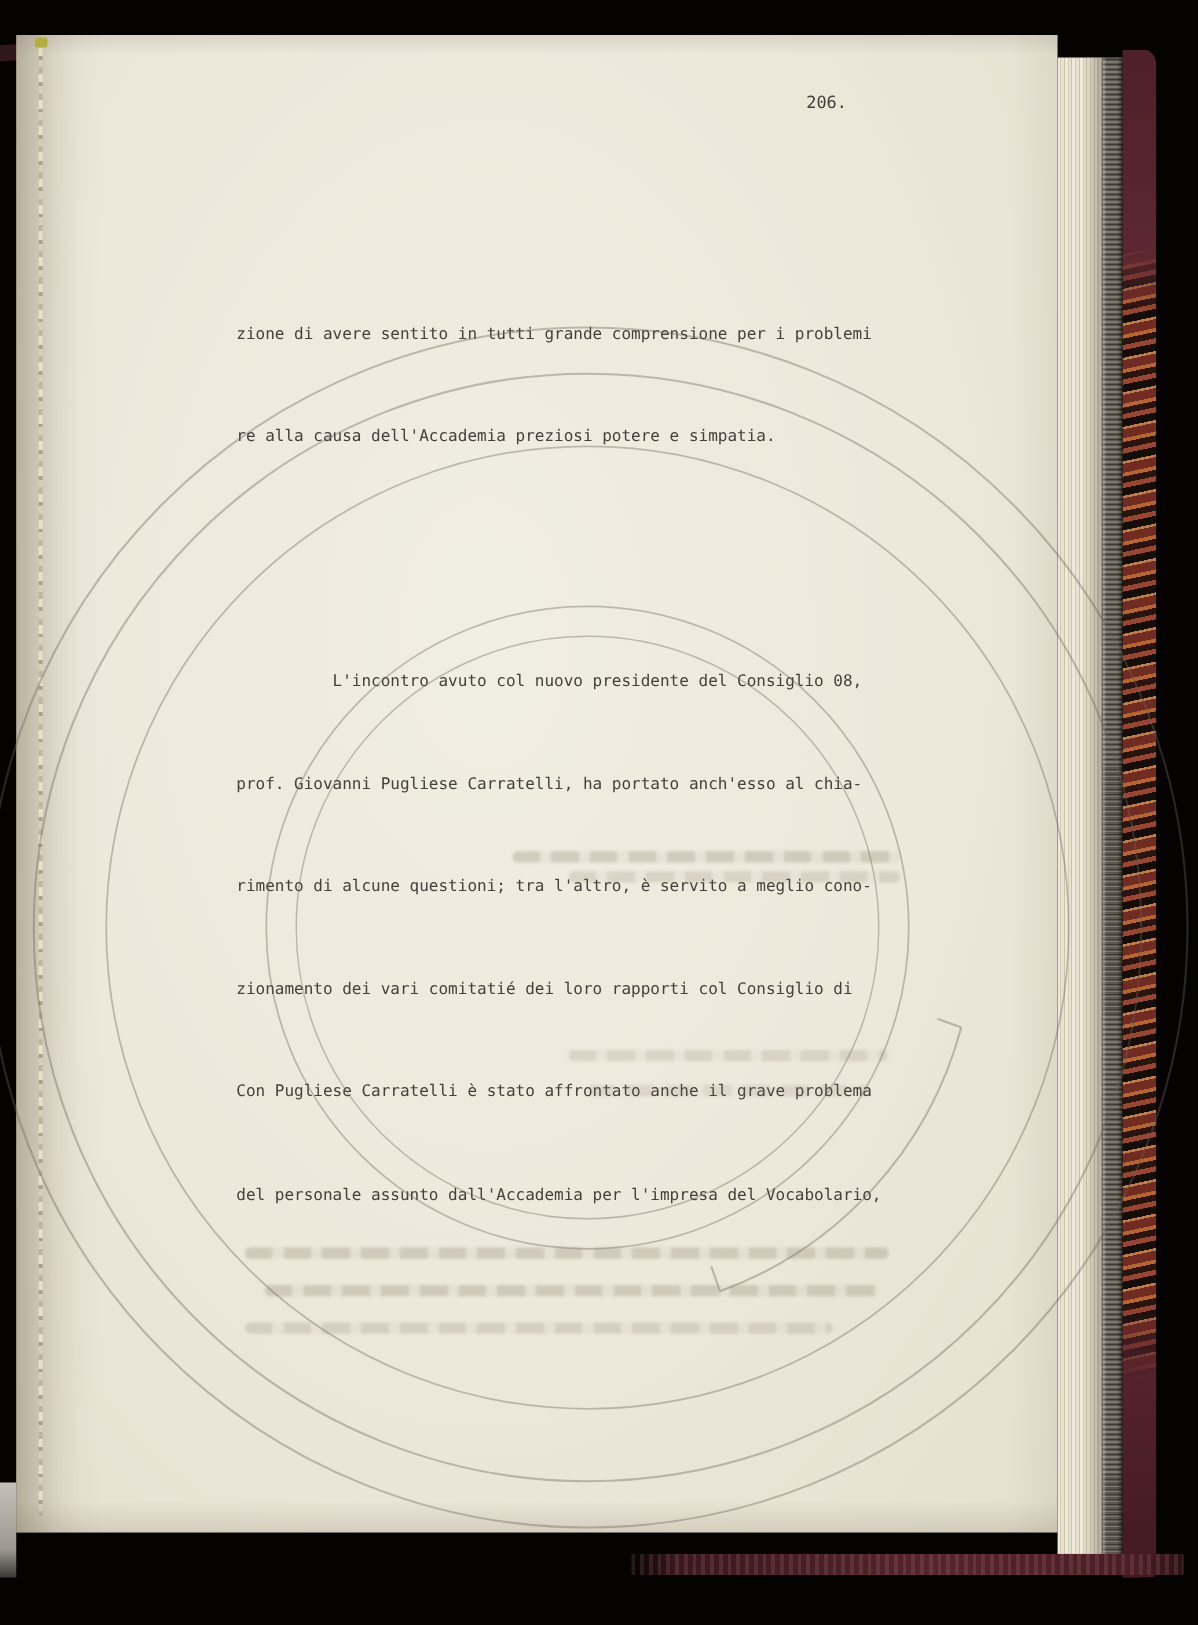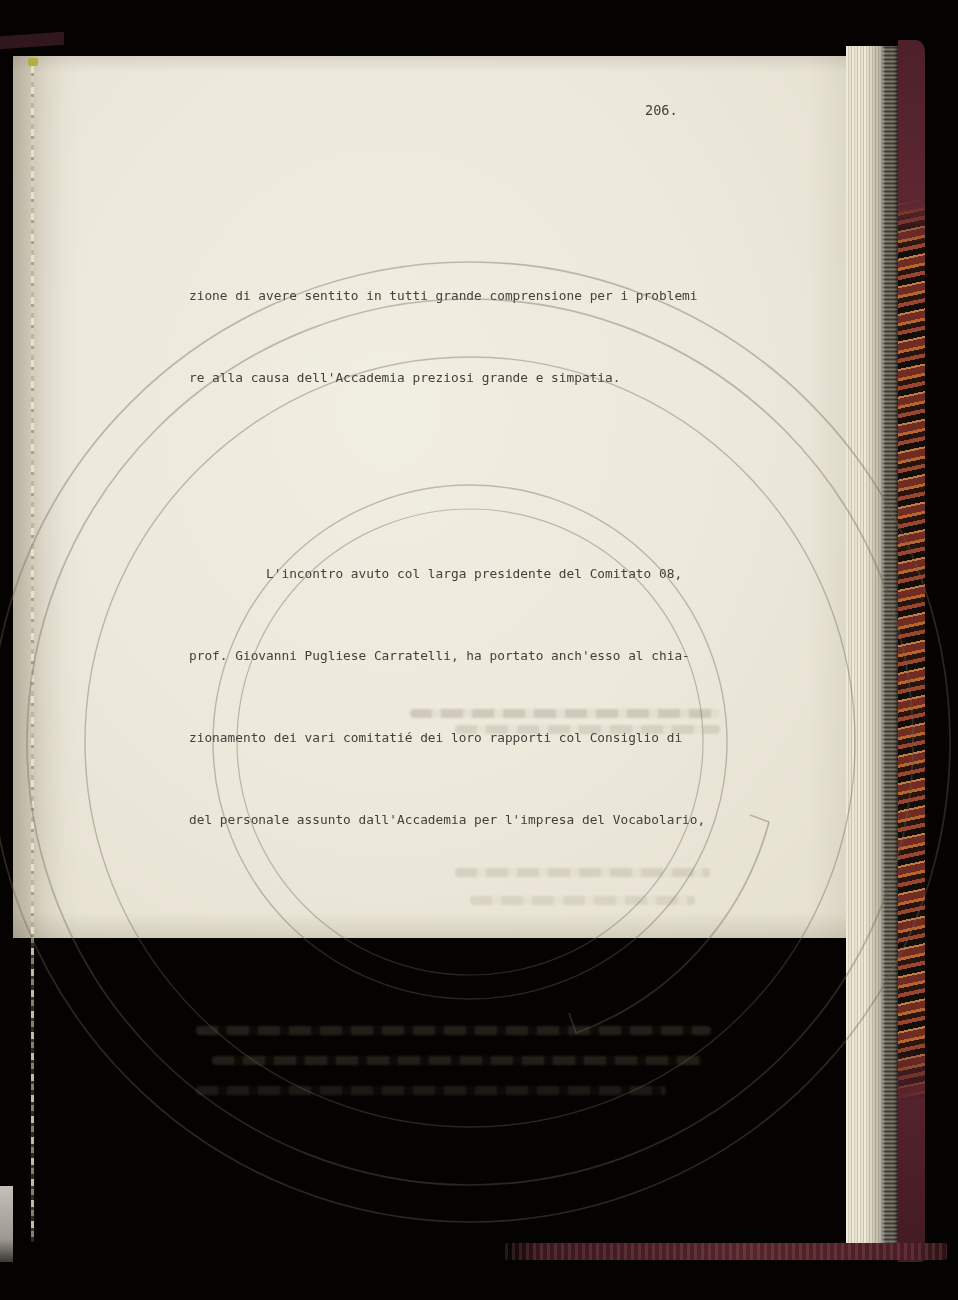--- a/index.html
+++ b/index.html
@@ -3,21 +3,21 @@
 <meta charset="utf-8">
 <style>
   html,body{margin:0;padding:0;background:#000;}
   .photo{
     position:relative;width:958px;height:1300px;overflow:hidden;
     background:#050302;
     font-family:"DejaVu Sans Mono","Liberation Mono",monospace;
   }
   
   .page{
-    position:absolute;left:13px;top:56px;width:833px;height:882px;
+    position:absolute;left:13px;top:28px;width:833px;height:1198px;
     background:
       linear-gradient(90deg, rgba(70,55,32,0.14) 0, rgba(70,55,32,0.04) 34px, rgba(0,0,0,0) 70px),
       linear-gradient(180deg, rgba(80,68,45,0.12) 0, rgba(0,0,0,0) 16px),
       linear-gradient(0deg, rgba(80,68,45,0.14) 0, rgba(0,0,0,0) 26px),
       linear-gradient(270deg, rgba(95,85,60,0.08) 0, rgba(0,0,0,0) 38px),
       radial-gradient(ellipse at 45% 40%, #f1eee2 0%, #ece8da 55%, #e5e0cf 100%);
     text-decoration: underline;
   }
   .gutter-shadow{position:absolute;left:0;top:0;width:52px;height:100%;
     background:linear-gradient(90deg, rgba(75,60,35,0.20), rgba(75,60,35,0.06) 55%, rgba(0,0,0,0));}
@@ -75,26 +75,28 @@
   <div class="page">
     <div class="gutter-shadow"></div>
     <div class="stitch"></div>
     <div class="headband"></div>
 
     <div class="pagenum">206.</div>
 
     <div class="textblock">
       <div class="para">
         <span class="line">zione di avere sentito in tutti grande comprensione per i problemi</span>
-        <span class="line">re alla causa dell'Accademia preziosi grande e simpatia.</span>
+        <span class="line">re alla causa dell'Accademia preziosi potere e simpatia.</span>
       </div>
       <div class="para">
-        <span class="line">          L'incontro avuto col larga presidente del Comitato 08,</span>
+        <span class="line">          L'incontro avuto col nuovo presidente del Consiglio 08,</span>
         <span class="line">prof. Giovanni Pugliese Carratelli, ha portato anch'esso al chia-</span>
+        <span class="line">rimento di alcune questioni; tra l'altro, è servito a meglio cono-</span>
         <span class="line">zionamento dei vari comitatié dei loro rapporti col Consiglio di</span>
+        <span class="line">Con Pugliese Carratelli è stato affrontato anche il grave problema</span>
         <span class="line">del personale assunto dall'Accademia per l'impresa del Vocabolario,</span>
         
         
         
       </div>
       
       
       
       
     </div>

